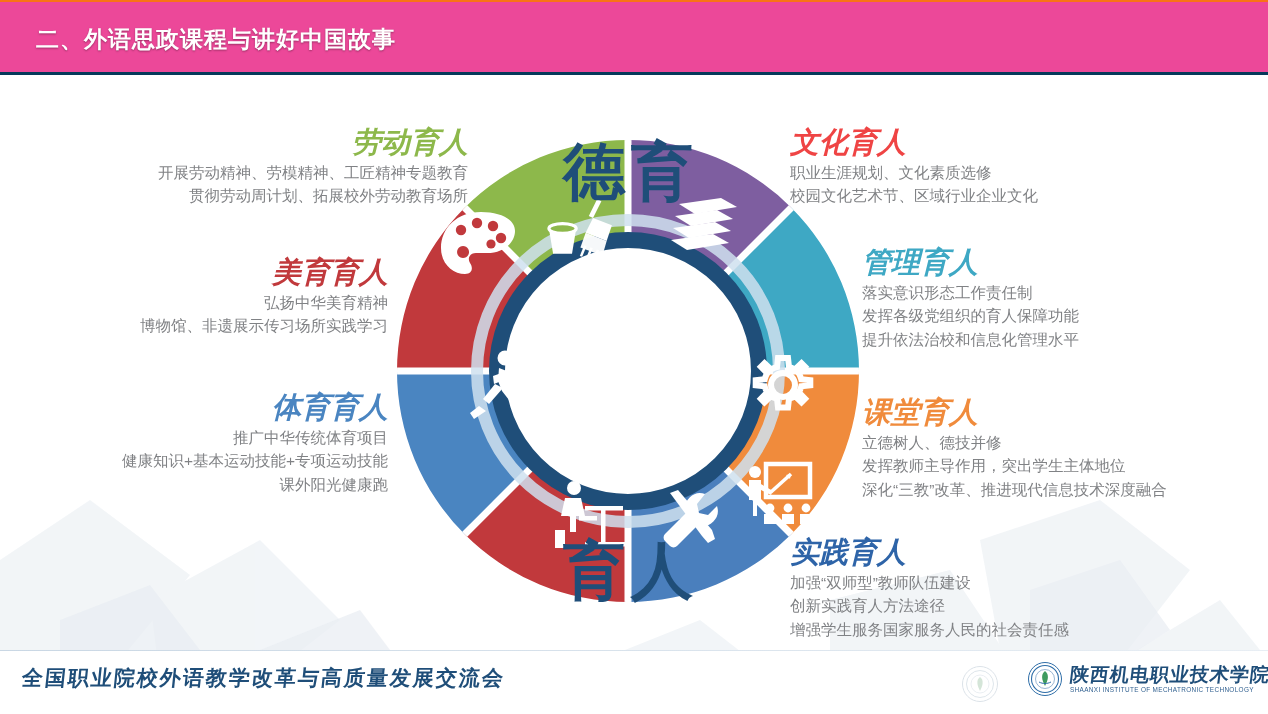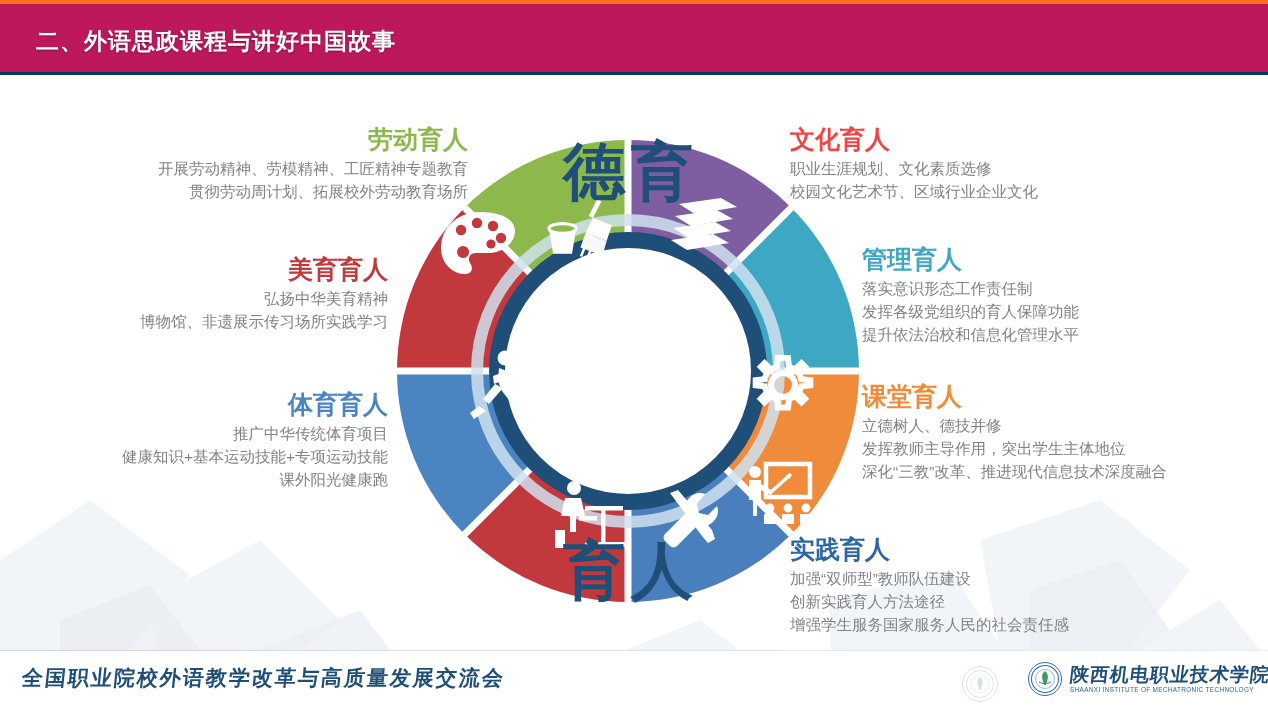--- a/index.html
+++ b/index.html
@@ -9,22 +9,22 @@
     background:#ffffff;
     position:relative;
   }
 
   
   .bg-poly { position:absolute; inset:0; pointer-events:none; z-index:0; }
 
   
   .header {
     position:absolute; left:0; top:0; width:1268px; height:75px;
-    background:#be185d;
-    border-top:4px solid #f97316;
+    background:#ec4899;
+    border-top:2px solid #f97316;
     border-bottom:3px solid #06395A;
     z-index:5;
   }
   .header-title {
     position:absolute; left:36px; top:22px;
     color:#ffffff; font-size:23px; font-weight:bold;
     letter-spacing:1px; white-space:nowrap;
     text-shadow:0 1px 2px rgba(0,0,0,.35);
   }
 
@@ -44,35 +44,35 @@
     pointer-events:none;
   }
   .center-line {
     color:#1F4E79; font-size:62px; font-weight:bold; line-height:1.02;
     letter-spacing:6px; text-indent:6px;
     font-family:"DejaVu Sans","Liberation Sans",sans-serif;
   }
 
   
   .blk { position:absolute; }
-  .blk .ttl { font-size:25px; font-weight:bold; line-height:1.18; margin-bottom:2px; white-space:nowrap; }
+  .blk .ttl { font-size:29px; font-weight:bold; line-height:1.18; margin-bottom:2px; white-space:nowrap;font-style:italic; }
   .blk .ln  { font-size:15.5px; color:#808285; line-height:1.5; white-space:nowrap; }
 
   .blk.right { text-align:left; }
   .blk.left  { text-align:right; }
 
   
   #b-labor   { left:0px;   top:50px;  width:468px; }
   #b-aes     { left:0px;   top:180px; width:388px; }
   #b-sport   { left:0px;   top:315px; width:388px; }
   #b-read    { left:0px;   top:460px; width:468px; }
   
   #b-culture { left:790px; top:50px;  width:470px; }
   #b-manage  { left:862px; top:170px; width:400px; }
-  #b-class   { left:862px; top:307px; width:406px; }
+  #b-class   { left:862px; top:320px; width:406px; }
   #b-pract   { left:790px; top:460px; width:470px; }
 
   
   .footer {
     position:absolute; left:0; top:650px; width:1268px; height:64px;
     background:#ffffff; z-index:6; overflow:hidden;
   }
   .footer-rule {
     position:absolute; left:0; top:0; width:1268px; height:1px;
     background:linear-gradient(to right,#c9d7e4,#e8eef4);

